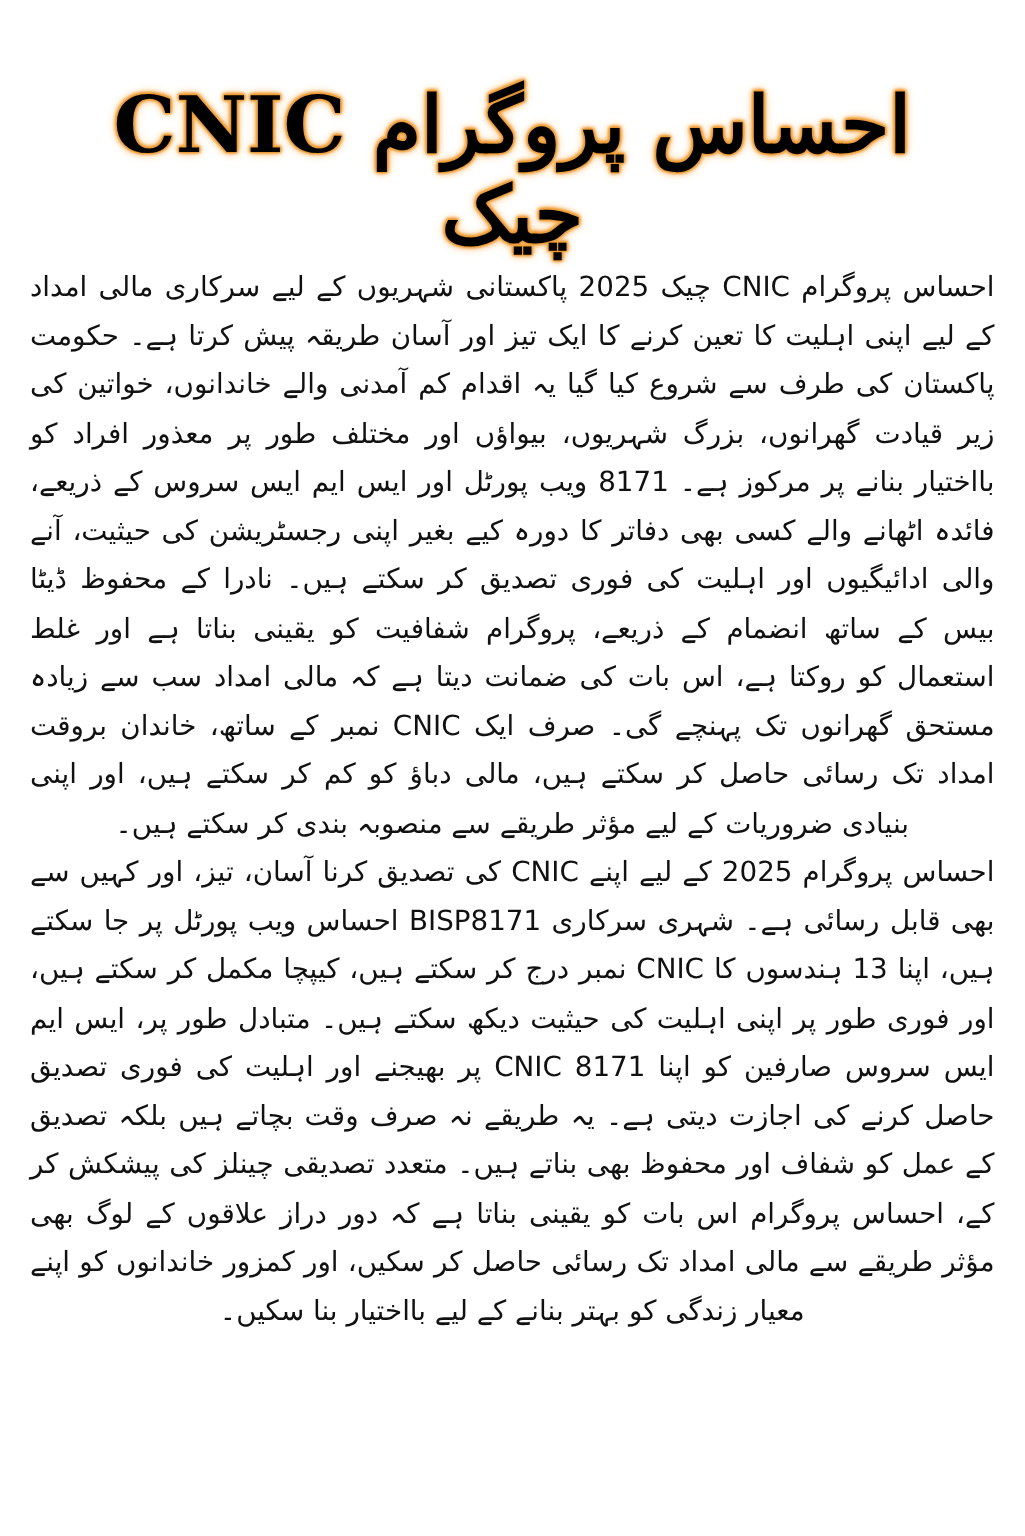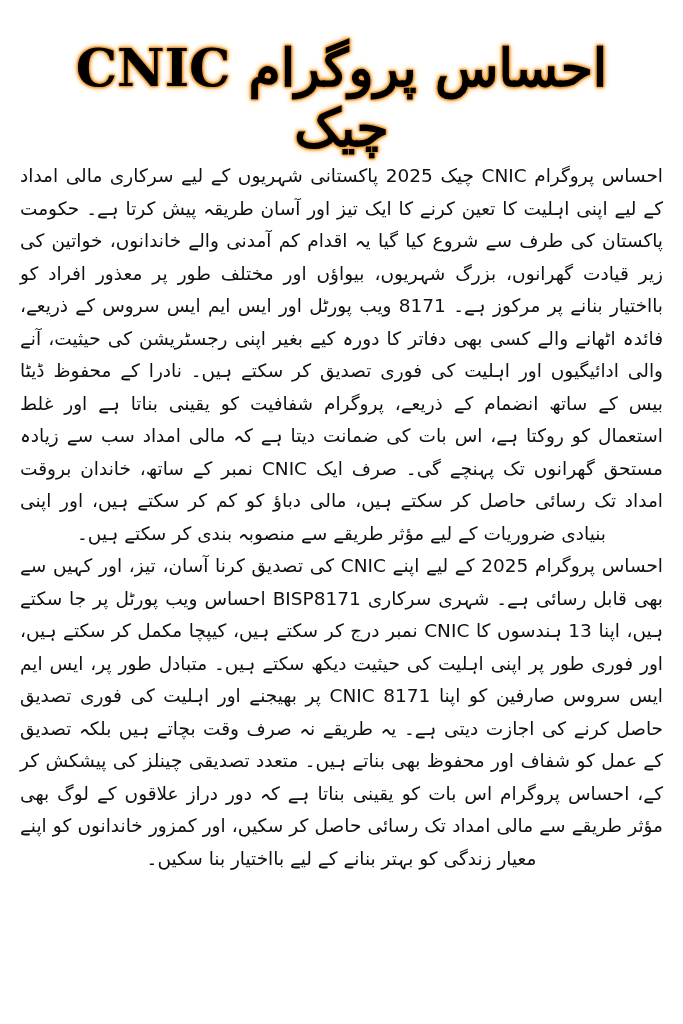--- a/index.html
+++ b/index.html
@@ -12,21 +12,21 @@
       height: 1024px;
       overflow: hidden;
       position: relative;
       font-family: "DejaVu Sans", sans-serif;
       color: #000000;
     }
     .page {
       width: 683px;
       height: 999px;
       box-sizing: border-box;
-      padding: 0 20px;
+      padding: 16px 20px;
       direction: rtl;
     }
     .title {
       margin: 0;
       padding-top: 38px;
       height: 102px;
       box-sizing: border-box;
       text-align: center;
       font-family: "DejaVu Serif", serif;
       font-weight: bold;

